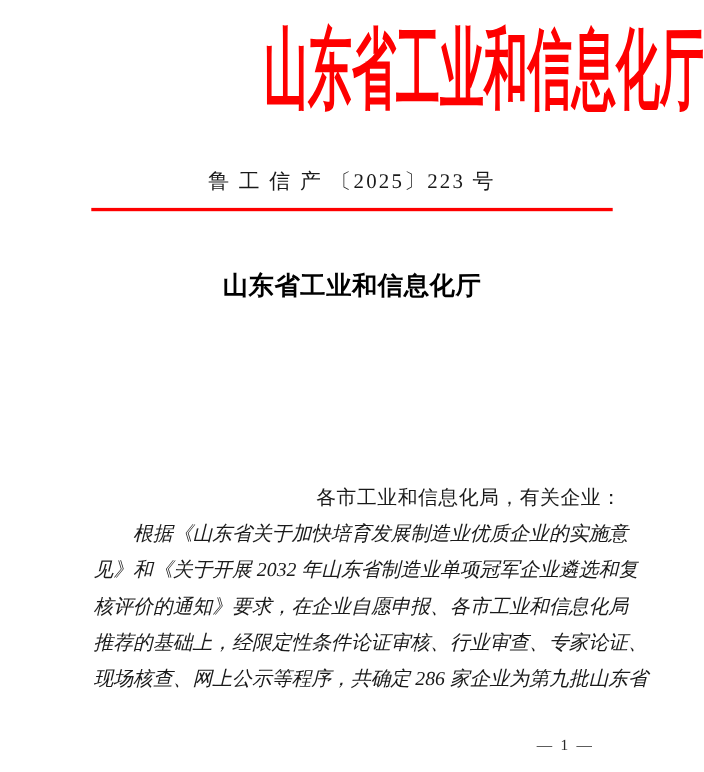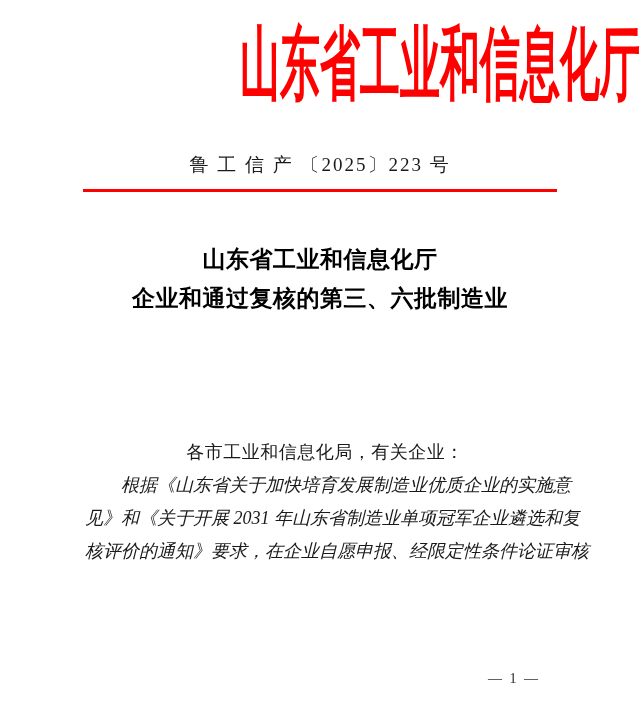--- a/index.html
+++ b/index.html
@@ -77,21 +77,21 @@
   .body-block {
     position: absolute;
     top: 436px;
     left: 85px;
     width: 480px;
     font-size: 18px;
     line-height: 33px;
     color: var(--text_black, #1a1a1a);
   }
   .salutation {
-    text-align: center;
+    text-align: right;
     letter-spacing: 0.5px;
   }
   .body-line {
     text-align: justify;
     text-align-last: justify;
     text-justify: inter-character;
     white-space: nowrap;
     font-style: italic;
   }
   .body-line.first {
@@ -116,25 +116,26 @@
   <div class="header-wrap">
     <span class="header-title">山东省工业和信息化厅文件</span>
   </div>
 
   <div class="doc-number">鲁 工 信 产 〔2025〕223 号</div>
 
   <div class="red-line"></div>
 
   <div class="doc-title">
     <div>山东省工业和信息化厅</div>
-    <div>企业和通过复核的第三、六批制造业</div>
   </div>
 
   <div class="body-block">
     <div class="salutation">各市工业和信息化局，有关企业：</div>
     <div class="body-line first">根据《山东省关于加快培育发展制造业优质企业的实施意</div>
-    <div class="body-line">见》和《关于开展 2031 年山东省制造业单项冠军企业遴选和复</div>
-    <div class="body-line">核评价的通知》要求，在企业自愿申报、经限定性条件论证审核</div>
+    <div class="body-line">见》和《关于开展 2032 年山东省制造业单项冠军企业遴选和复</div>
+    <div class="body-line">核评价的通知》要求，在企业自愿申报、各市工业和信息化局</div>
+    <div class="body-line">推荐的基础上，经限定性条件论证审核、行业审查、专家论证、</div>
+    <div class="body-line">现场核查、网上公示等程序，共确定 286 家企业为第九批山东省</div>
   </div>
 
   <div class="page-number">— 1 —</div>
 
 </div>
 
 </body></html>

